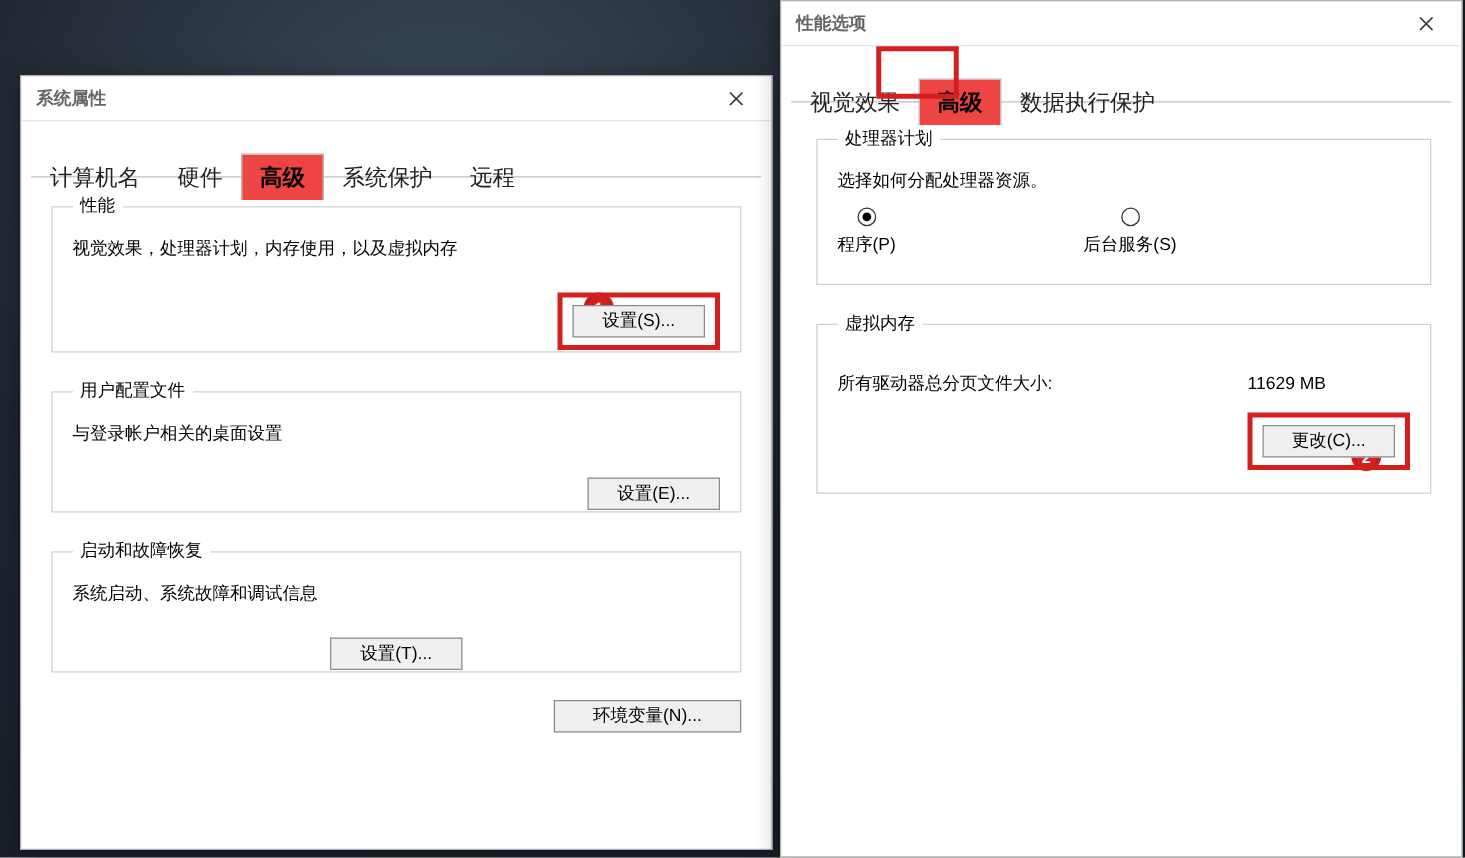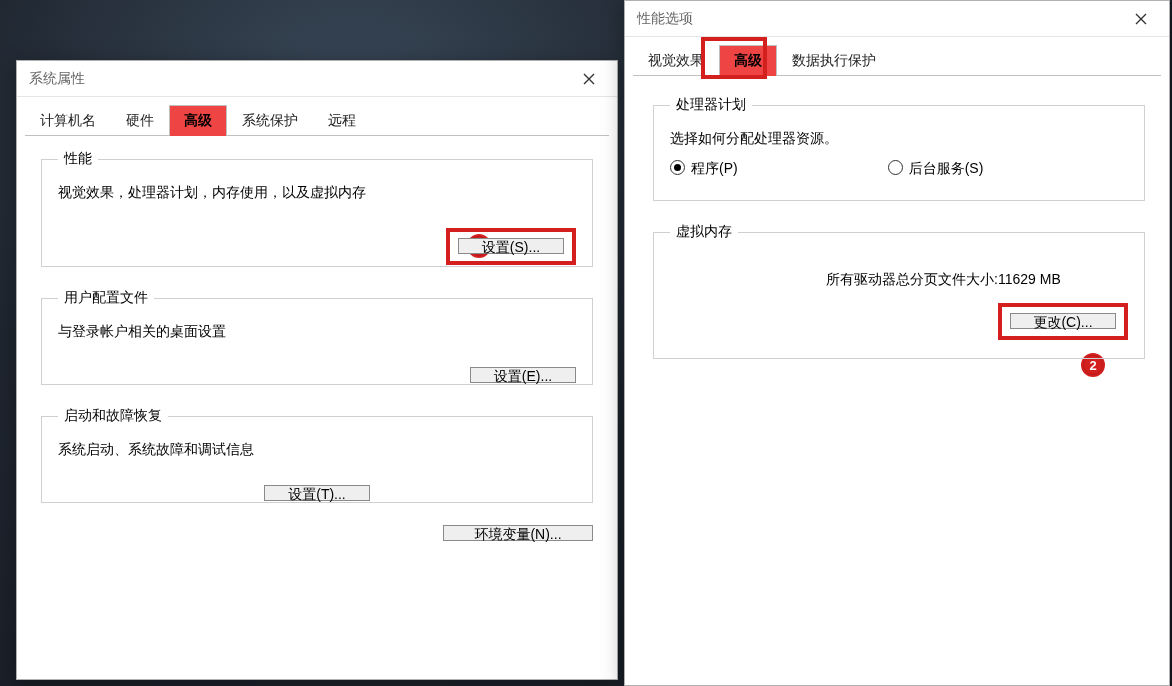--- a/index.html
+++ b/index.html
@@ -25,20 +25,21 @@
     box-shadow: 0 4px 20px rgba(0,0,0,.35);
   }
   .titlebar {
     height: 36px;
     display: flex;
     align-items: center;
     justify-content: space-between;
     padding: 0 8px 0 12px;
     color: #666;
     border-bottom: 1px solid #e5e5e5;
+    font-weight: bold;
   }
   .titlebar .title { font-size: 14px; }
   .close-x {
     width: 40px; height: 28px;
     display: flex; align-items: center; justify-content: center;
     font-size: 16px; color: #444;
     cursor: default;
   }
   .close-x svg { width: 12px; height: 12px; }
 
@@ -52,22 +53,22 @@
   .tabs-baseline {
     position: absolute;
     left: 8px; right: 8px; bottom: 0;
     border-bottom: 1px solid #c0c0c0;
   }
   .tab {
     padding: 6px 14px;
     border: 1px solid transparent;
     border-bottom: none;
     position: relative;
-    top: 0;
-    font-size: 14px;
+    top: 18px;
+    font-size: 18px;
     cursor: default;
   }
   .tab.active {
     border-color: #c0c0c0;
     background: #ef4444;
     z-index: 2;
     font-weight: bold;
   }
   .tab:not(.active) { color: #222; }
 
@@ -84,21 +85,21 @@
     position: relative;
   }
   fieldset.group > legend {
     padding: 0 6px;
     font-size: 14px;
   }
   .desc { margin: 4px 0 10px 0; }
 
   .btn {
     min-width: 106px;
-    height: 16px;
+    height: 26px;
     border: 1px solid #8a8a8a;
     background: #efefef;
     font-size: 14px;
     padding: 0 14px;
     cursor: default;
     font-family: inherit;
   }
 
   .btn-row { display: flex; justify-content: flex-end; }
 
@@ -134,35 +135,36 @@
     border-radius:50%;
     border:1px solid rgba(0,0,0,0.15);
   }
 
   
   .radio-row {
     display: flex; gap: 150px; align-items: center;
     margin-top: 4px;
   }
   .radio {
-    display: inline-flex; gap: 6px;
-    cursor: default;
+    display: inline-flex; align-items: center; gap: 6px;
+    cursor: default;
+    flex-direction: column;
   }
   .radio .circle {
     width: 15px; height: 15px; border-radius: 50%;
     border: 1.5px solid #333;
     display: inline-flex; align-items: center; justify-content: center;
   }
   .radio .circle .dot {
     width: 7px; height: 7px; border-radius: 50%;
     background: #000;
   }
 
   .kv-row {
-    display: flex; justify-content: flex-end;
+    display: flex; justify-content: space-between;
     margin-top: 18px;
   }
 
   
   #win-left  { left: 16px;  top: 60px;  width: 602px; height: 620px; }
   #win-right { left: 624px; top: 0px;   width: 546px; height: 686px; }
 
   
   #win-left .content  { padding-top: 14px; }
   #win-right .content { padding: 20px 24px 16px 28px; }

